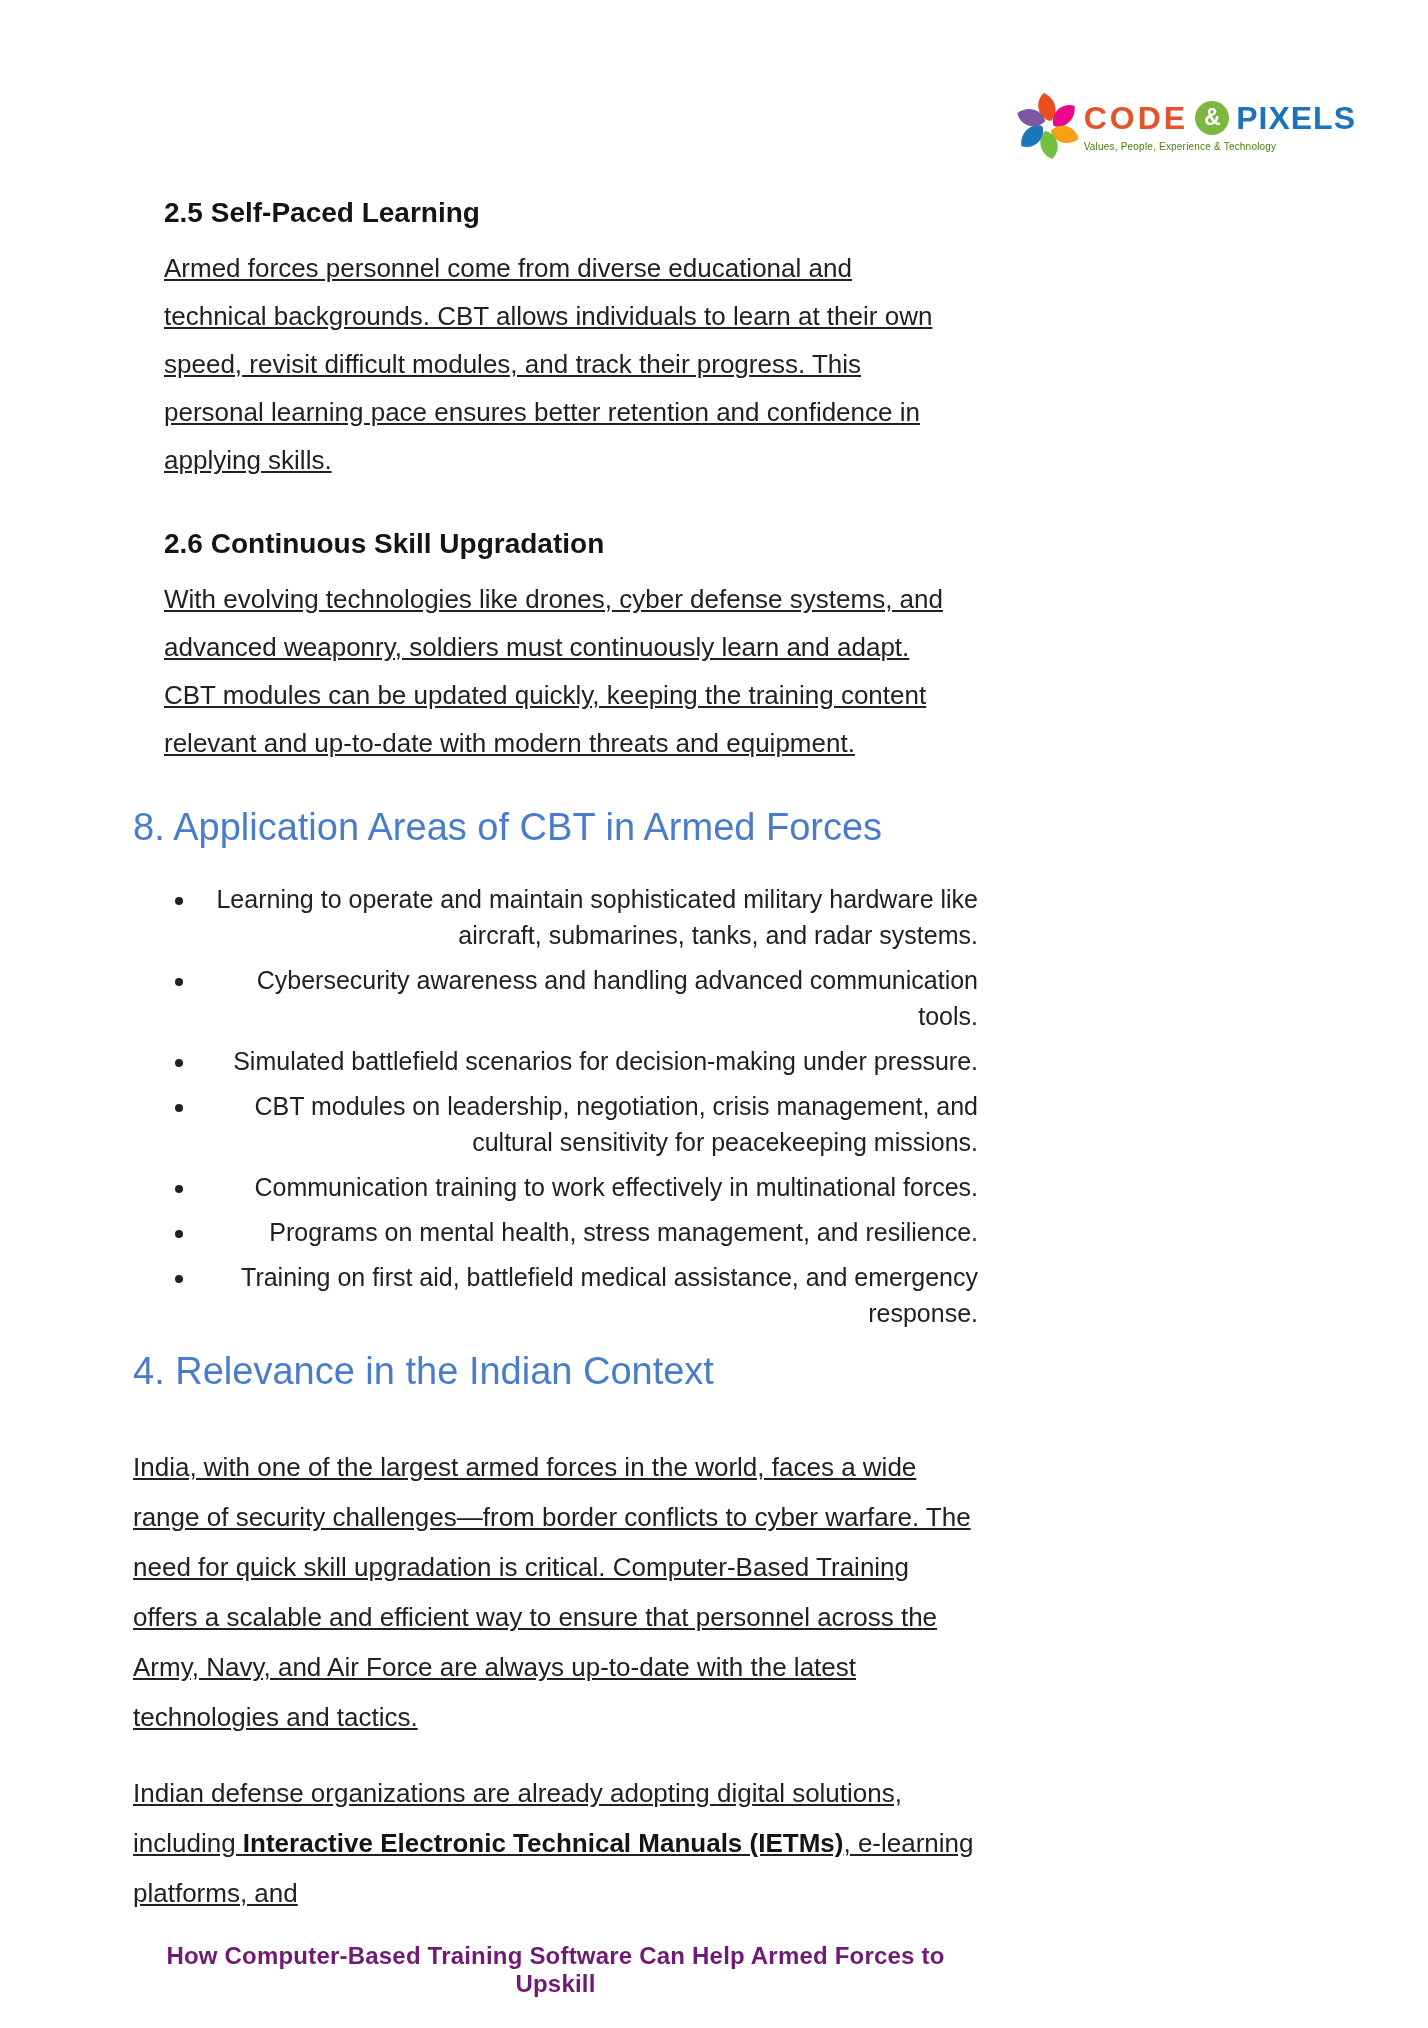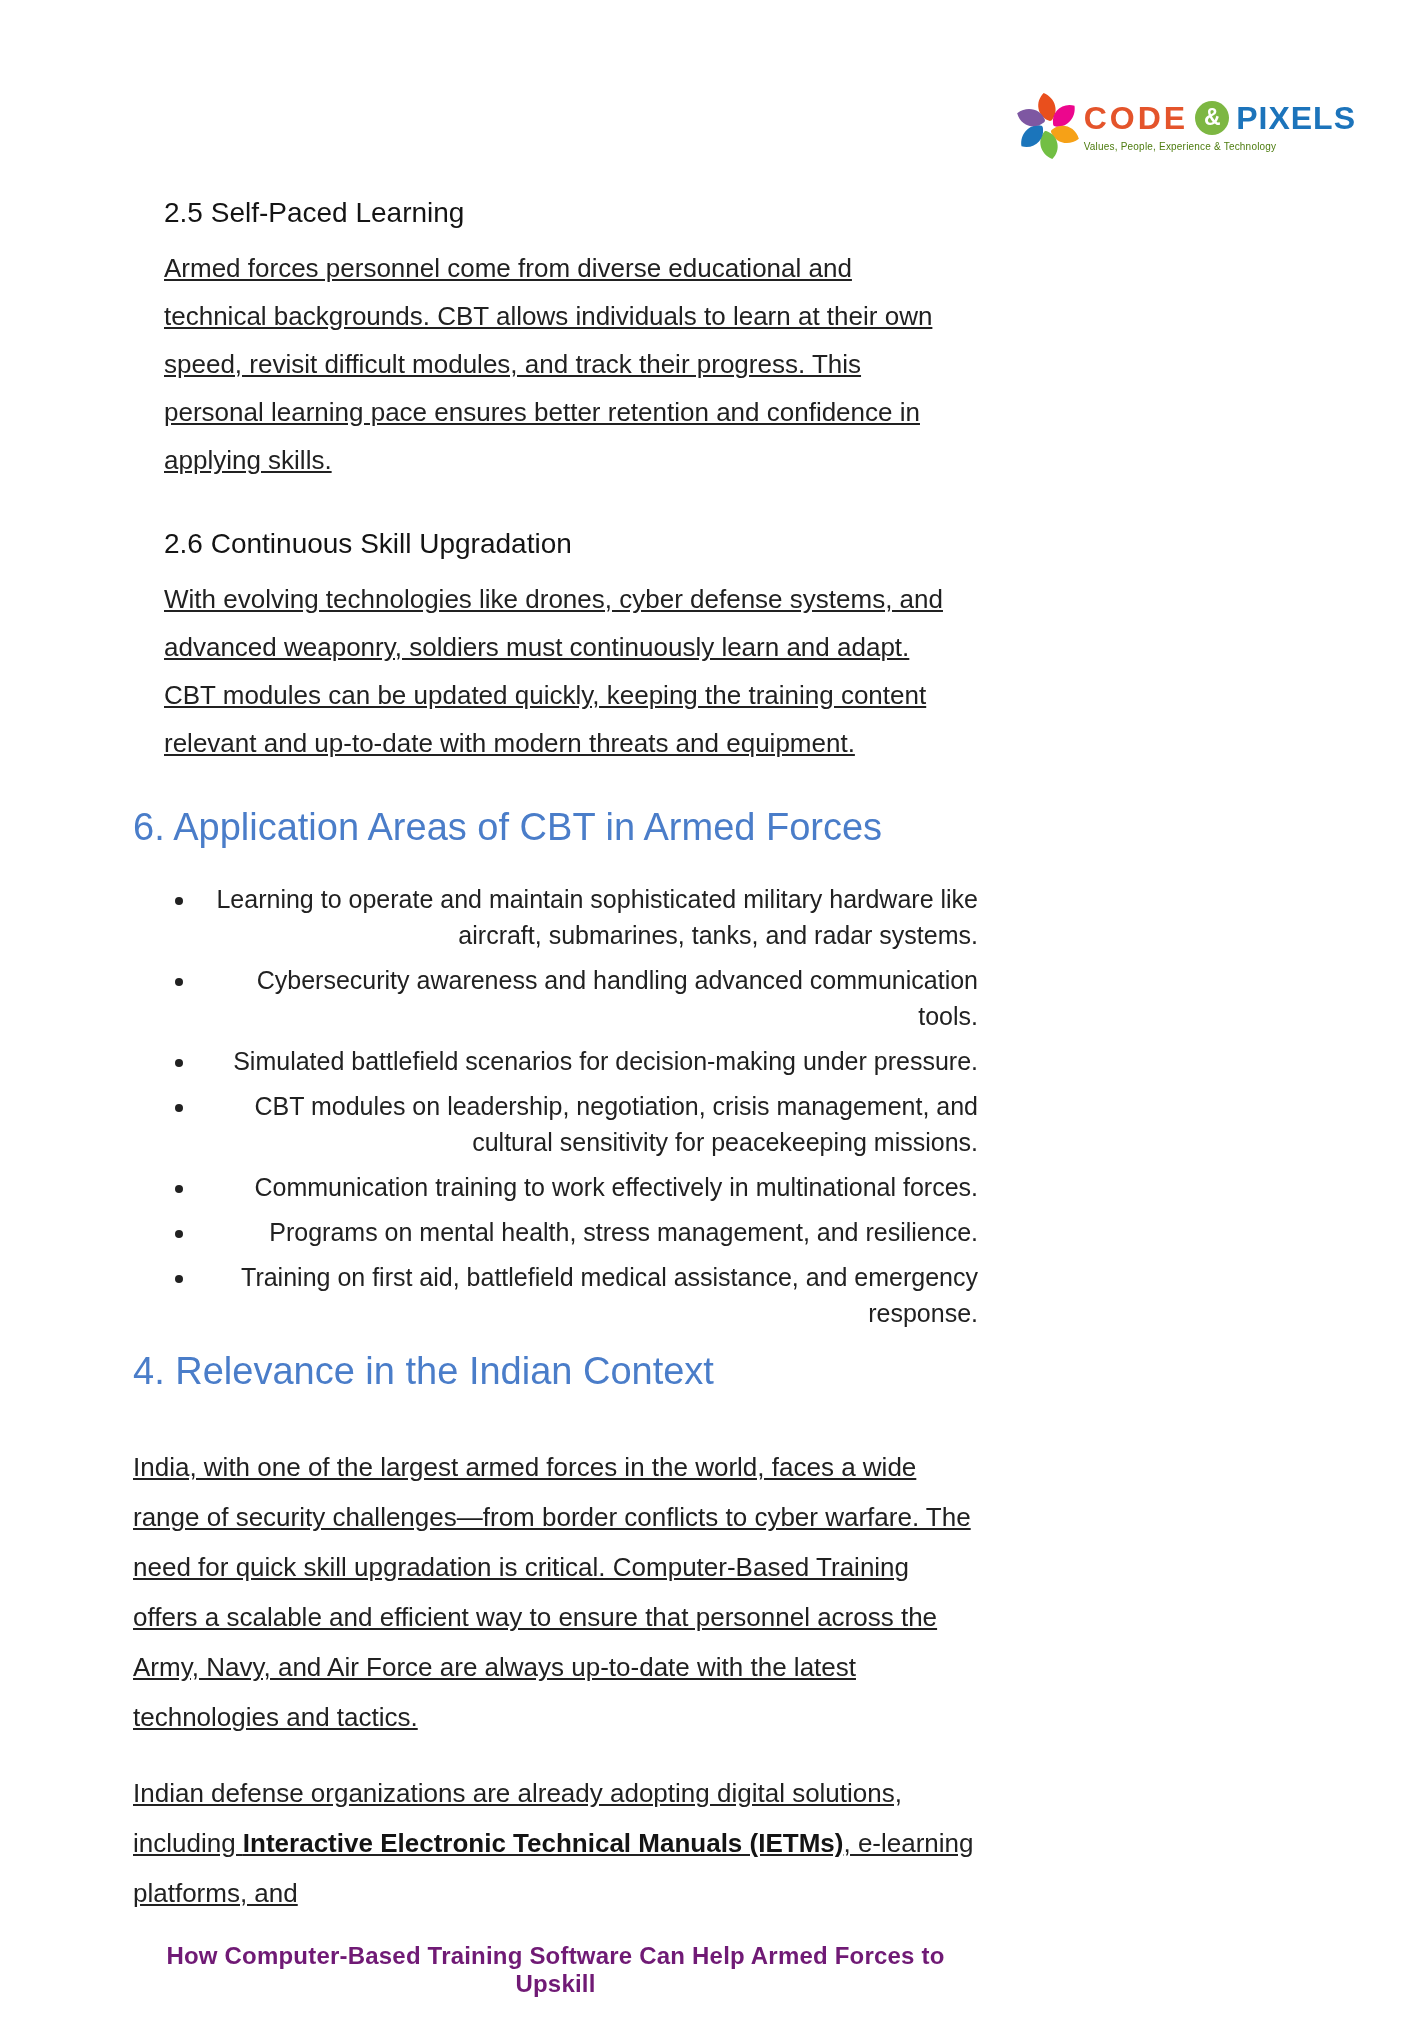--- a/index.html
+++ b/index.html
@@ -67,21 +67,21 @@
     position: absolute;
     left: 133px;
     top: 195px;
     width: 845px;
   }
   .subsection { margin-left: 31px; width: 790px; }
 
   h3.sub-heading {
     margin: 0;
     font-size: 28px;
-    font-weight: 400;
+    font-weight: 700;
     color: #141414;
     line-height: 1.25;
   }
   p.body-text {
     margin: 14px 0 0 0;
     font-size: 26px;
     line-height: 48px;
     color: #212121;
     text-decoration: underline;
   }
@@ -165,21 +165,21 @@
   <section class="subsection">
     <h3 class="sub-heading">2.5 Self-Paced Learning</h3>
     <p class="body-text">Armed forces personnel come from diverse educational and technical backgrounds. CBT allows individuals to learn at their own speed, revisit difficult modules, and track their progress. This personal learning pace ensures better retention and confidence in applying skills.</p>
   </section>
 
   <section class="subsection gap-lg">
     <h3 class="sub-heading">2.6 Continuous Skill Upgradation</h3>
     <p class="body-text">With evolving technologies like drones, cyber defense systems, and advanced weaponry, soldiers must continuously learn and adapt. CBT modules can be updated quickly, keeping the training content relevant and up-to-date with modern threats and equipment.</p>
   </section>
 
-  <h2 class="section-heading">6. Application Areas of CBT in Armed Forces</h2>
+  <h2 class="section-heading">8. Application Areas of CBT in Armed Forces</h2>
 
   <ul class="bullet-list">
     <li>Learning to operate and maintain sophisticated military hardware like aircraft, submarines, tanks, and radar systems.</li>
     <li>Cybersecurity awareness and handling advanced communication tools.</li>
     <li>Simulated battlefield scenarios for decision-making under pressure.</li>
     <li>CBT modules on leadership, negotiation, crisis management, and cultural sensitivity for peacekeeping missions.</li>
     <li>Communication training to work effectively in multinational forces.</li>
     <li>Programs on mental health, stress management, and resilience.</li>
     <li>Training on first aid, battlefield medical assistance, and emergency response.</li>
   </ul>

